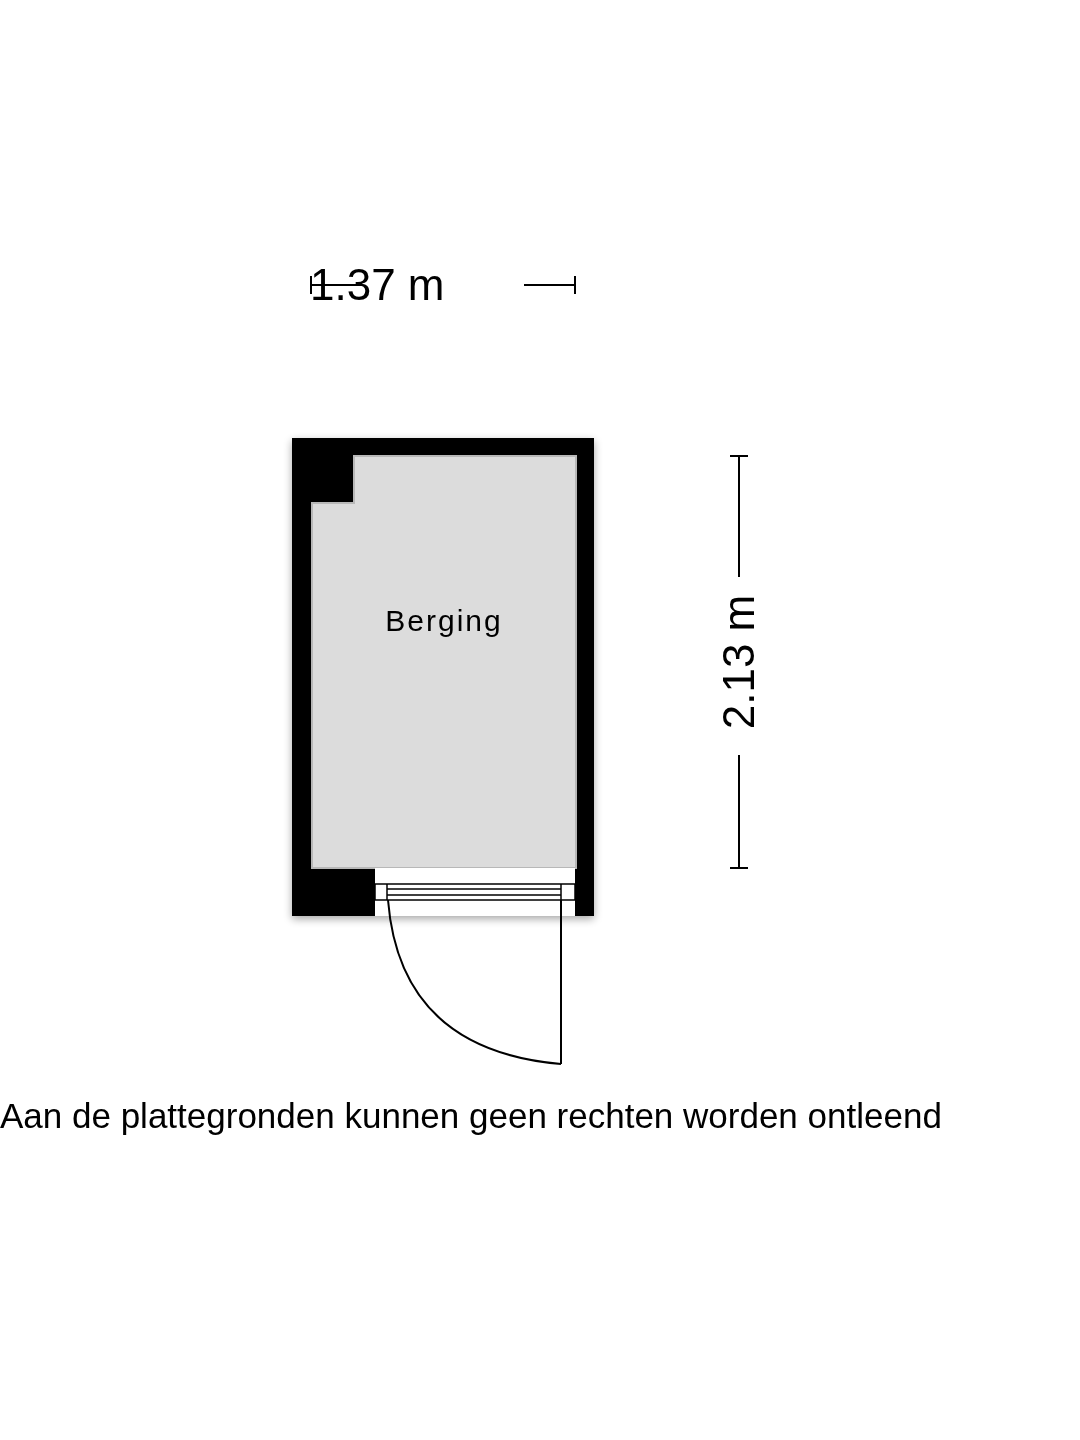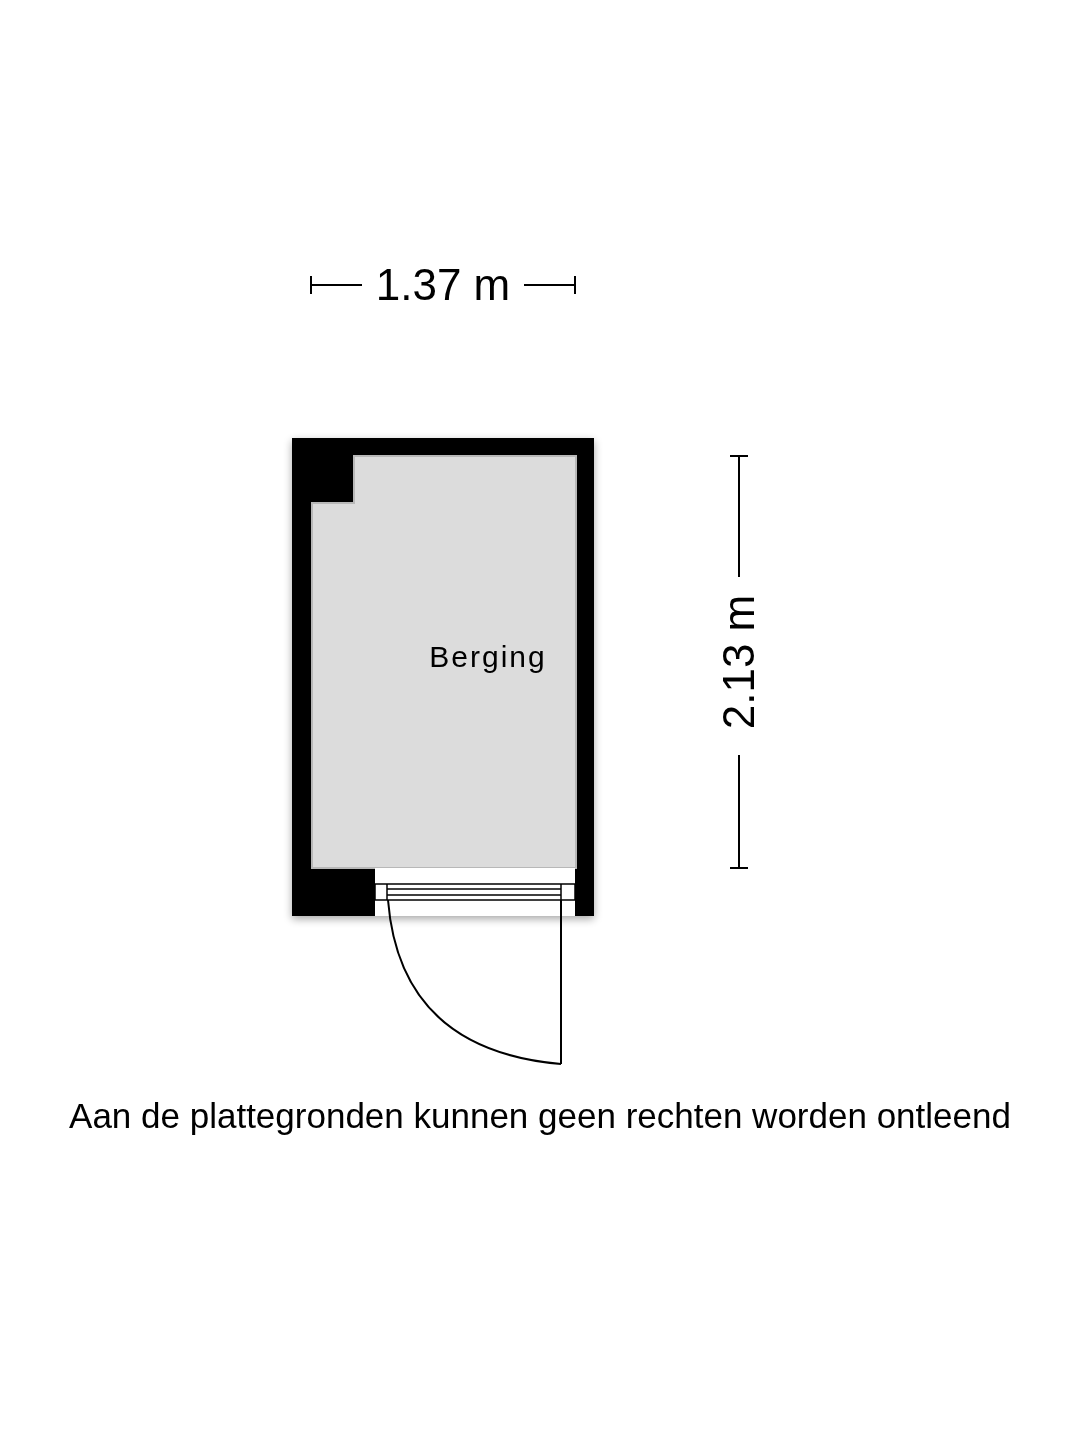--- a/index.html
+++ b/index.html
@@ -1,27 +1,27 @@
 <!DOCTYPE html>
 <html><head>
 <meta charset="utf-8">
 <style>
   html, body { margin: 0; padding: 0; background: #ffffff; }
   body { width: 1080px; height: 1440px; position: relative; overflow: hidden; font-family: "Liberation Sans", sans-serif; color: #000; }
   .dim-h { position: absolute; left: 310px; top: 258px; width: 266px; height: 54px; }
   .dim-h .line { position: absolute; top: 26px; height: 2px; background: #000; }
   .dim-h .tick { position: absolute; top: 18px; width: 2px; height: 18px; background: #000; }
-  .dim-h .label { position: absolute; left: 0; width: 266px; top: 0; text-align: center; font-size: 44px; line-height: 54px; }
+  .dim-h .label { position: absolute; left: 0; width: 266px; top: 0; text-align: left; font-size: 44px; line-height: 54px; }
   .dim-v { position: absolute; left: 712px; top: 455px; width: 54px; height: 414px; }
   .dim-v .line { position: absolute; left: 26px; width: 2px; background: #000; }
   .dim-v .tick { position: absolute; left: 18px; height: 2px; width: 18px; background: #000; }
   .dim-v .label { position: absolute; left: 27px; top: 207px; transform: translate(-50%, -50%) rotate(-90deg); font-size: 44px; white-space: nowrap; line-height: 54px; }
   .plan { position: absolute; left: 0; top: 0; width: 1080px; height: 1100px; }
-  .room-label { position: absolute; left: 312px; top: 640px; width: 264px; text-align: center; font-size: 30px; letter-spacing: 2px; padding-left: 44px; }
-  .disclaimer { position: absolute; left: 0; width: 1080px; top: 1093px; text-align: center; font-size: 35px; line-height: 46px; }
+  .room-label { position: absolute; left: 312px; top: 604px; width: 264px; text-align: center; font-size: 30px; letter-spacing: 2px; }
+  .disclaimer { position: absolute; left: 0; width: 1080px; top: 1093px; font-size: 35px; line-height: 46px; }
 </style>
 </head>
 <body>
 
 <div class="dim-h">
   <div class="tick" style="left:0;"></div>
   <div class="line" style="left:0; width:52px;"></div>
   <div class="label">1.37 m</div>
   <div class="line" style="left:214px; width:52px;"></div>
   <div class="tick" style="left:264px;"></div>

